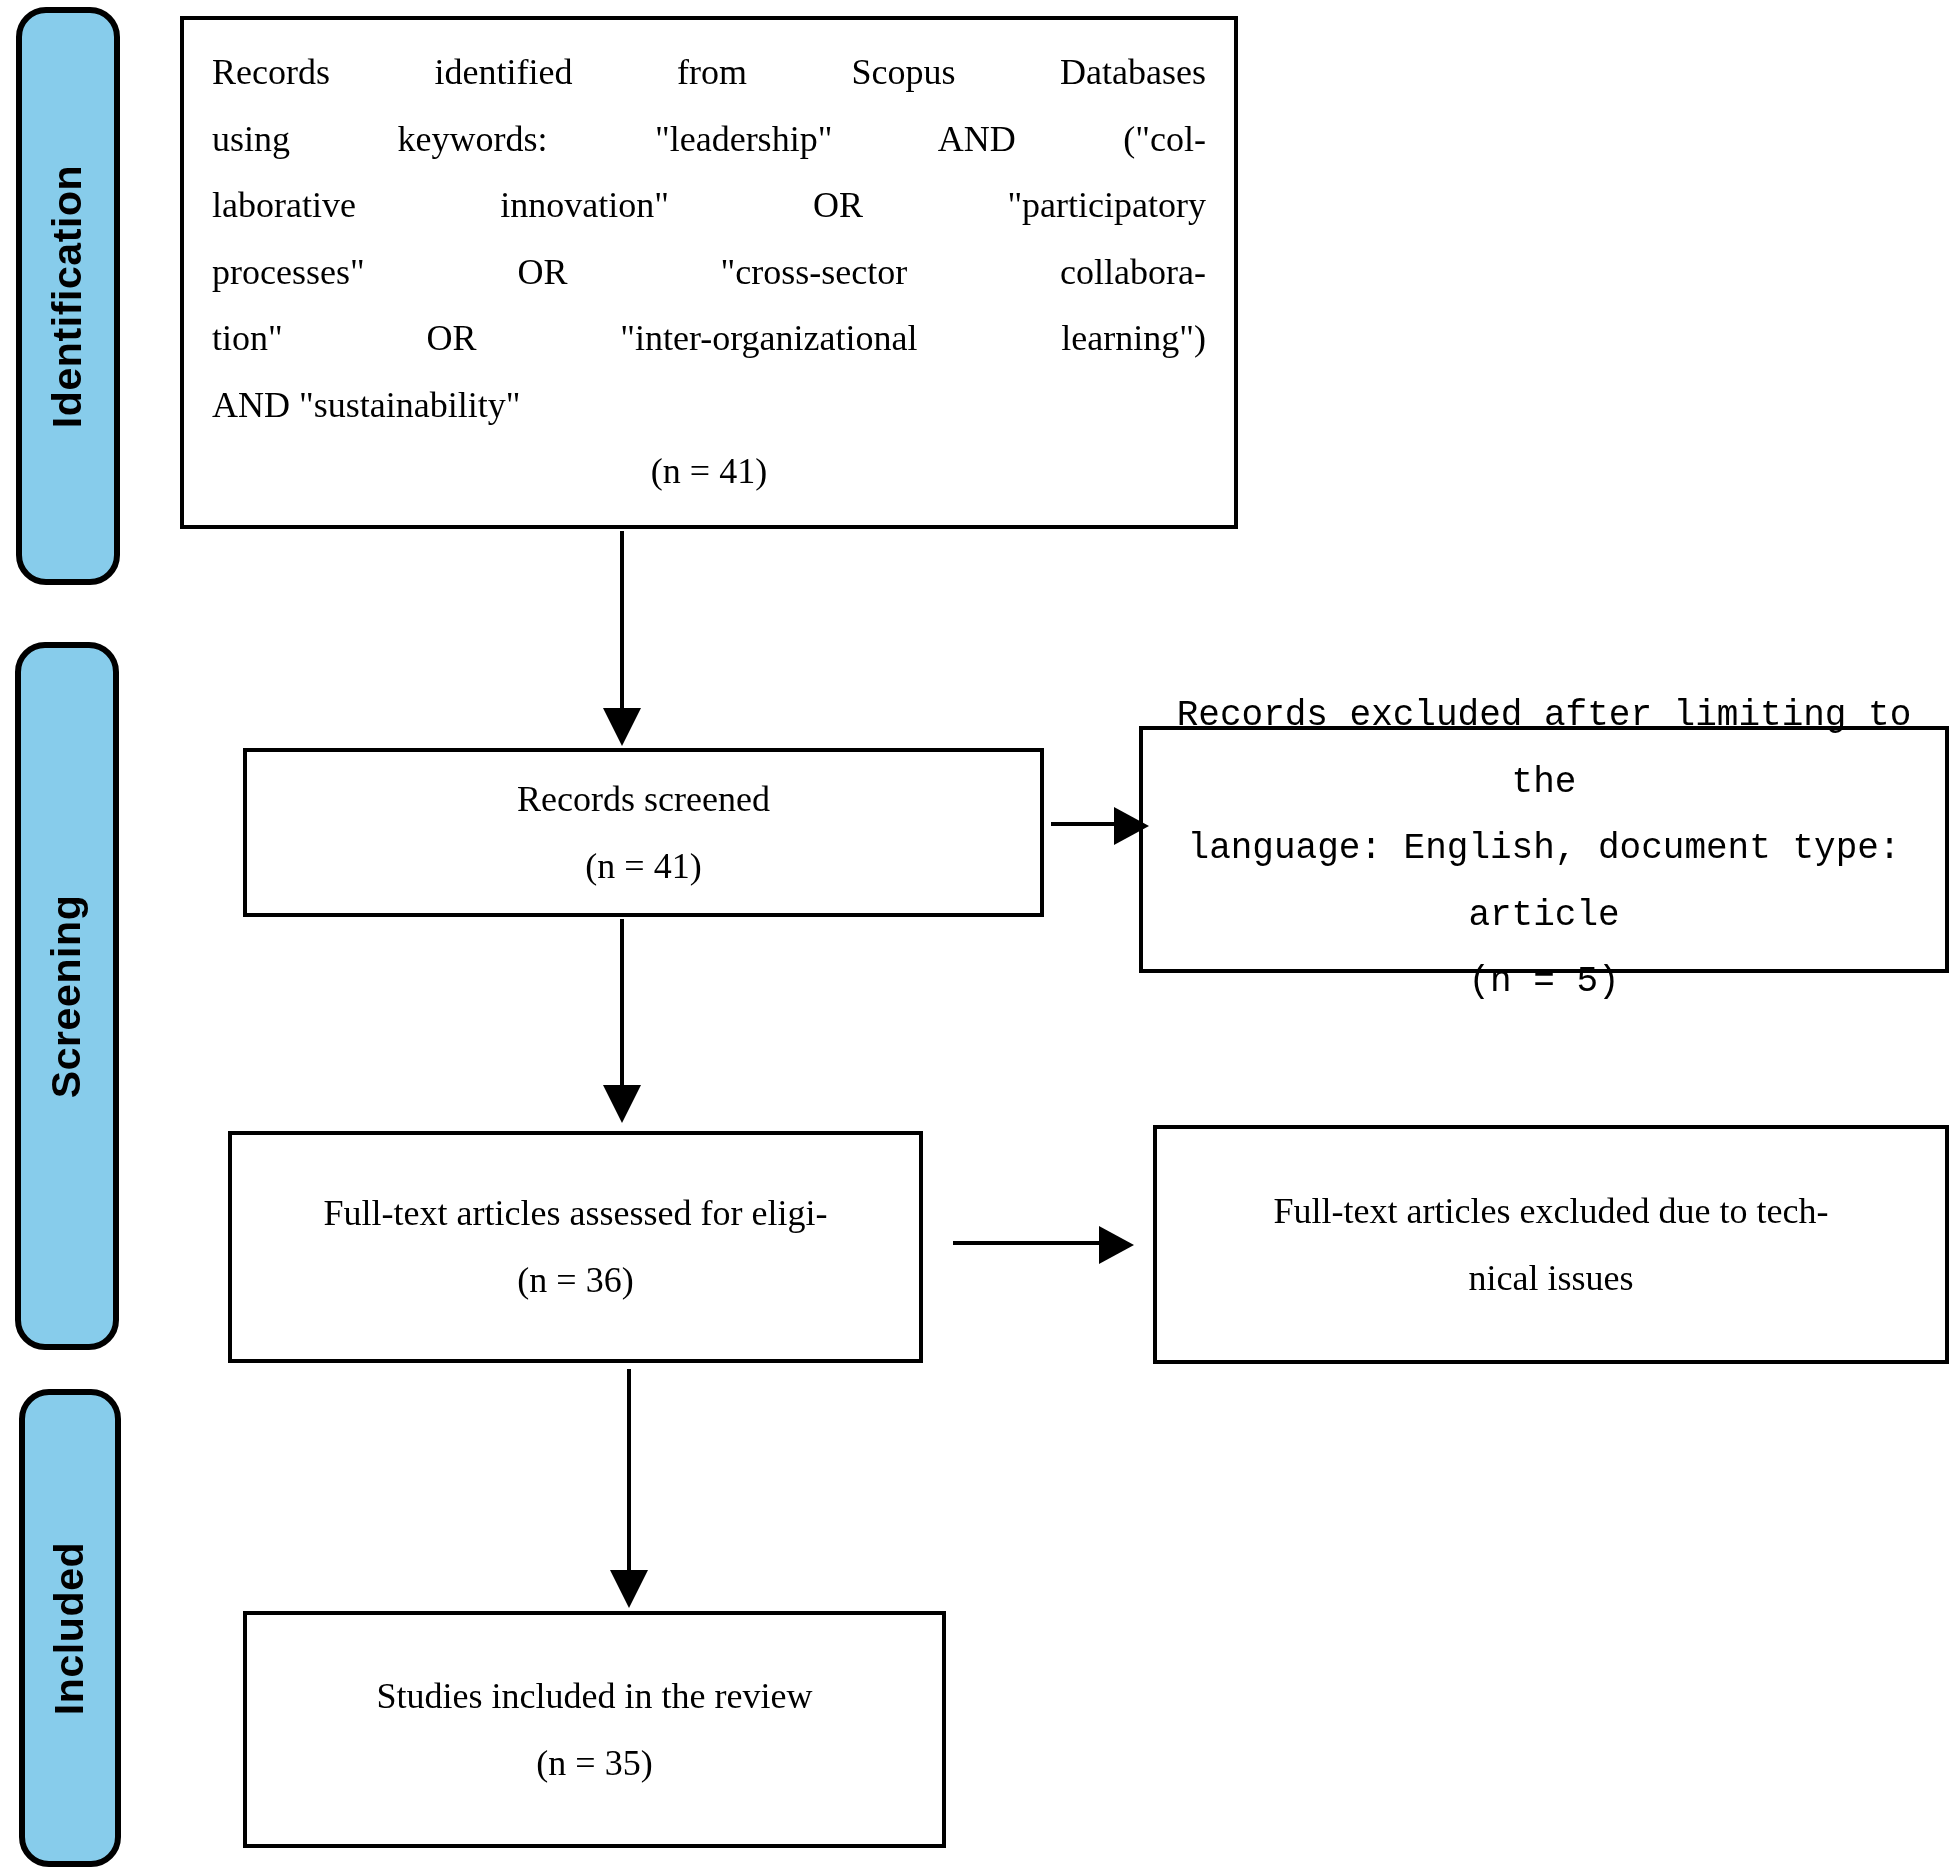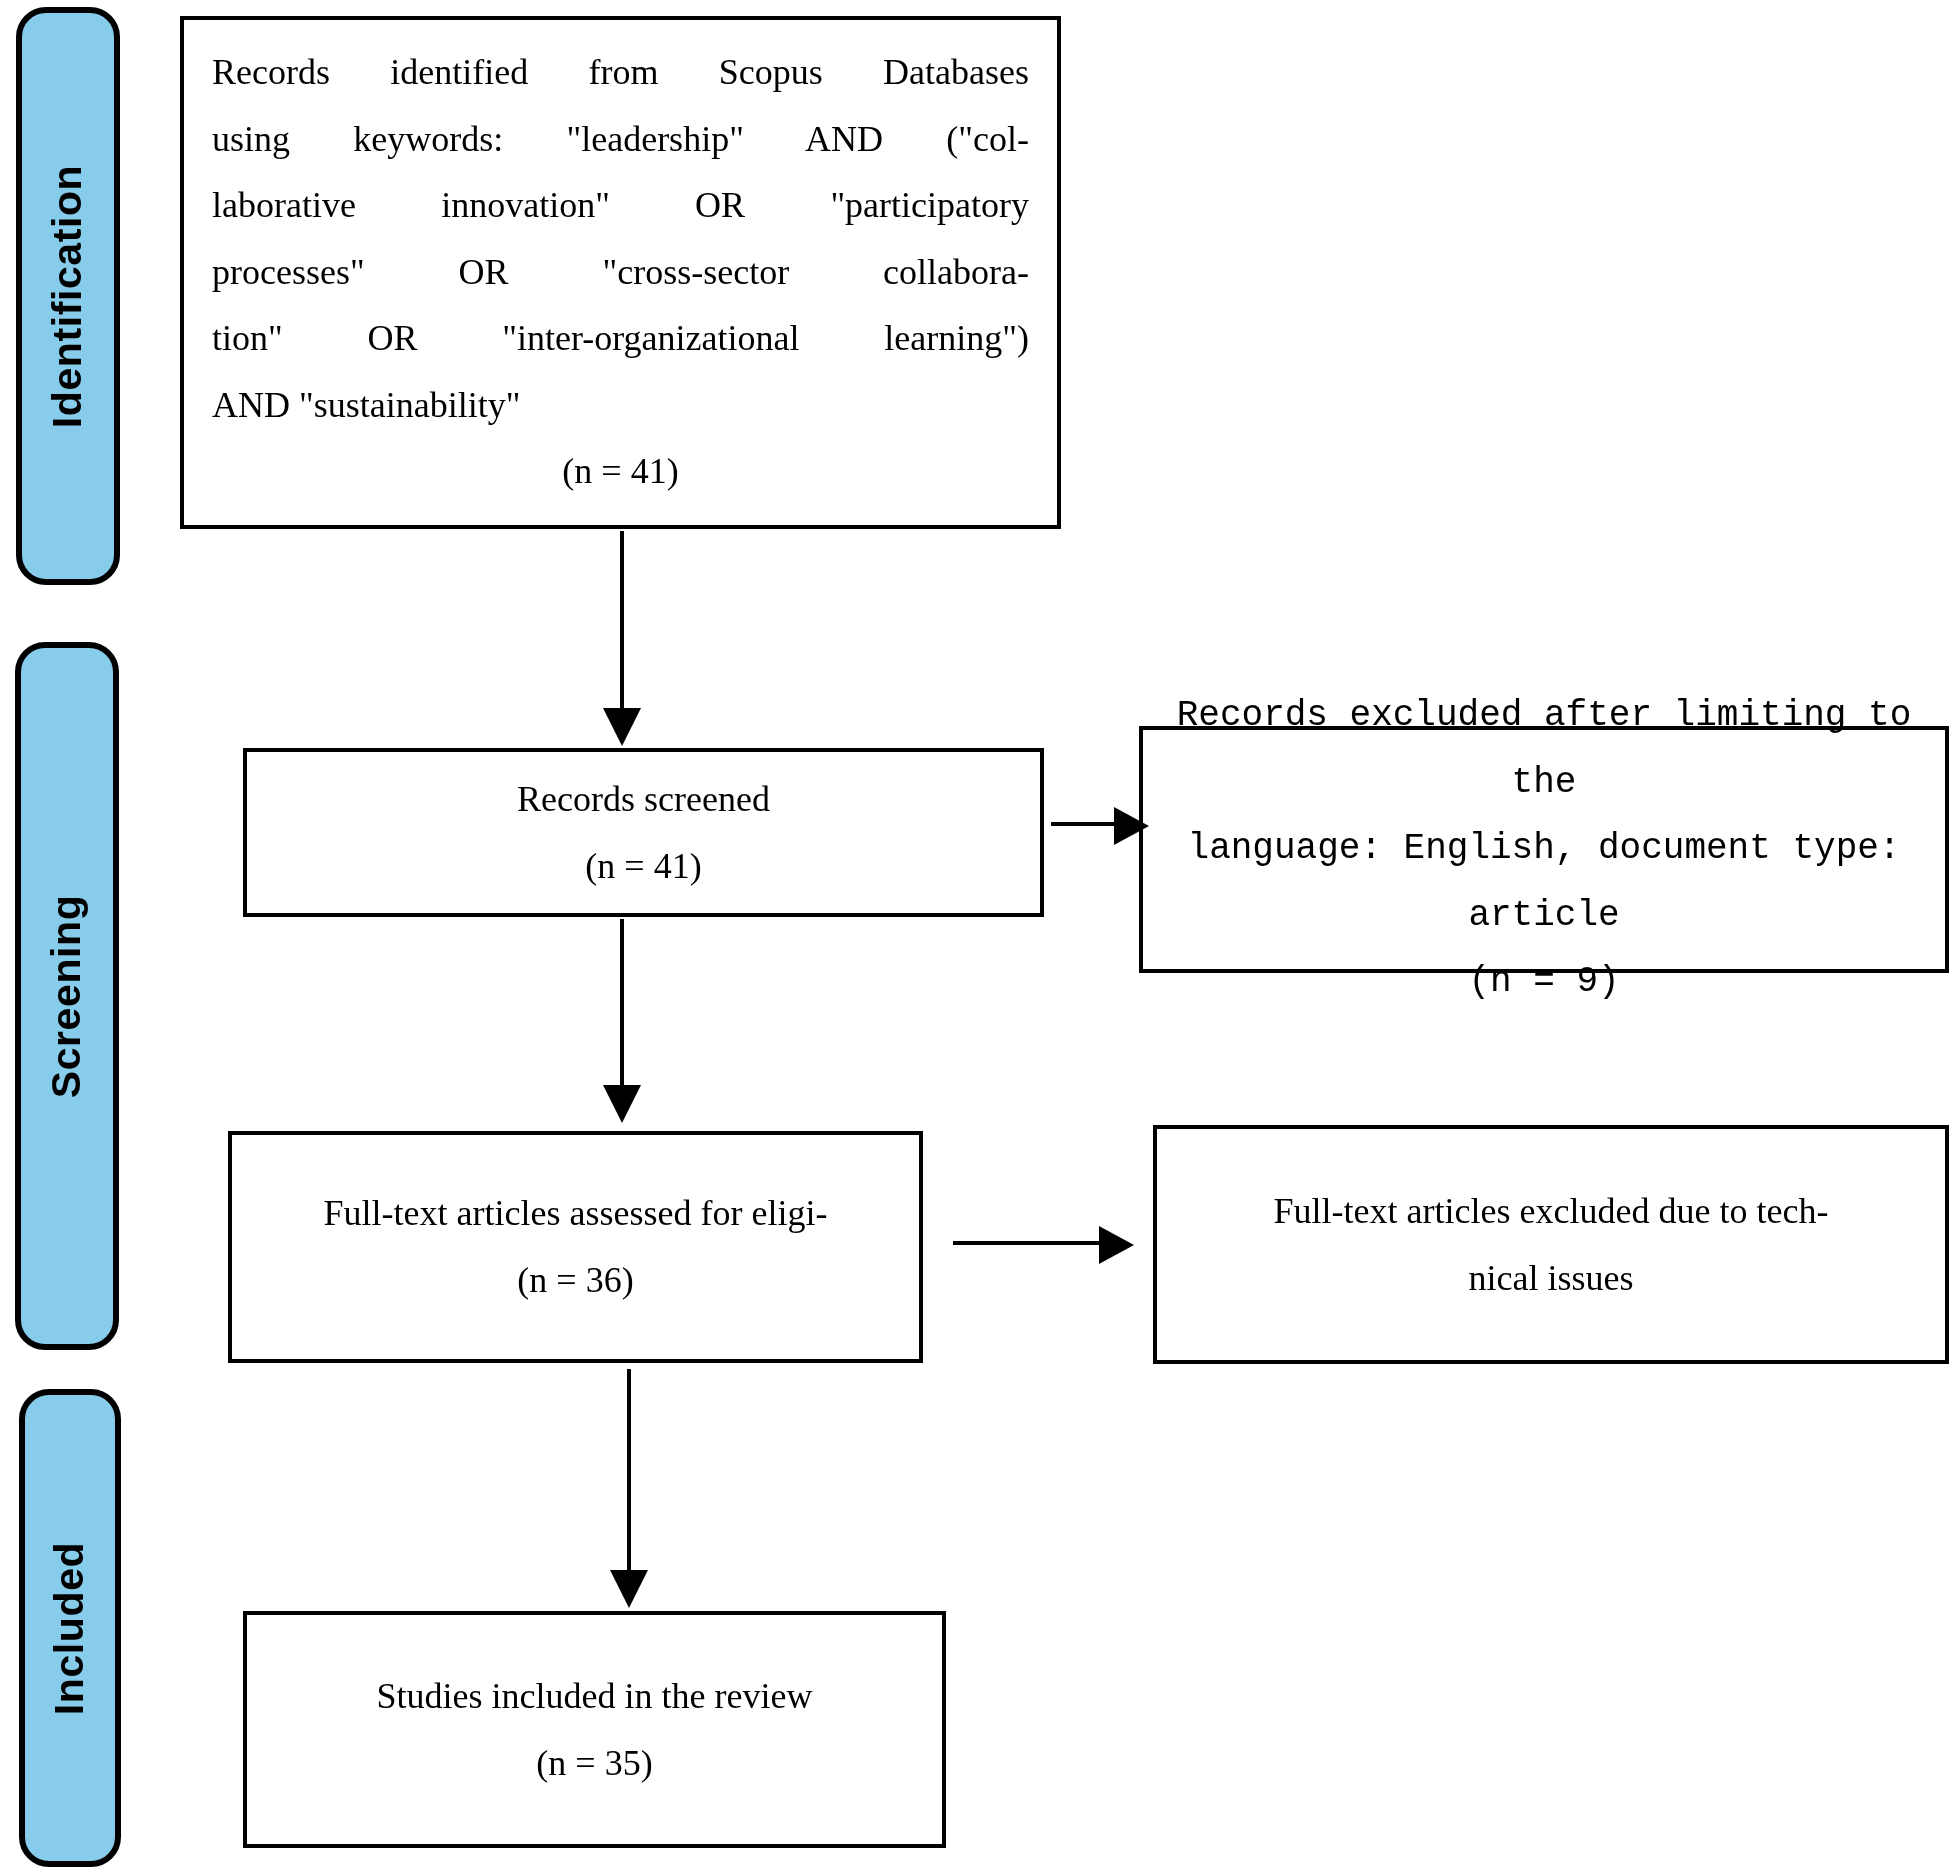--- a/index.html
+++ b/index.html
@@ -40,21 +40,21 @@
     position: absolute;
     background: #ffffff;
     border: 4.3px solid #000000;
     box-sizing: border-box;
     font-size: 36px;
     line-height: 1.85;
     display: flex;
     flex-direction: column;
     justify-content: center;
   }
-  #box-identified { left: 180px;  top: 15.5px;   width: 881px; height: 513px; padding: 12.4px 28px; }
+  #box-identified { left: 180px;  top: 15.5px;   width: 1058px; height: 513px; padding: 12.4px 28px; }
   #box-screened   { left: 243px;  top: 748px; width: 801px; height: 169px; }
   #box-excluded-screening { left: 1139px; top: 726px; width: 810px; height: 247px; padding: 0 25px; font-family: Liberation Mono, monospace; }
   #box-fulltext-assessed  { left: 228px;  top: 1131px; width: 695px; height: 232px; padding: 0 28px; }
   #box-fulltext-excluded  { left: 1153px; top: 1125px; width: 796px; height: 239px; padding: 0 38px; }
   #box-included-studies   { left: 243px;  top: 1611px; width: 703px; height: 237px; }
 
   .center-box { text-align: center; }
   .justify-lines div { text-align: justify; text-align-last: justify; }
   .justify-lines div:last-child { text-align-last: left; }
   .count { text-align: center; }
@@ -117,21 +117,21 @@
         <div>Records screened</div>
       </div>
     <div class="count">(n = 41)</div>
   </div>
 
   <div class="box center-box" id="box-excluded-screening">
     <div>
         <div>Records excluded after limiting to the</div>
         <div>language: English, document type: article</div>
       </div>
-    <div class="count">(n = 9)</div>
+    <div class="count">(n = 5)</div>
   </div>
 
   <div class="box center-box" id="box-fulltext-assessed">
     <div>
         <div>Full-text articles assessed for eligi-</div>
       </div>
     <div class="count">(n = 36)</div>
   </div>
 
   <div class="box center-box" id="box-fulltext-excluded">

